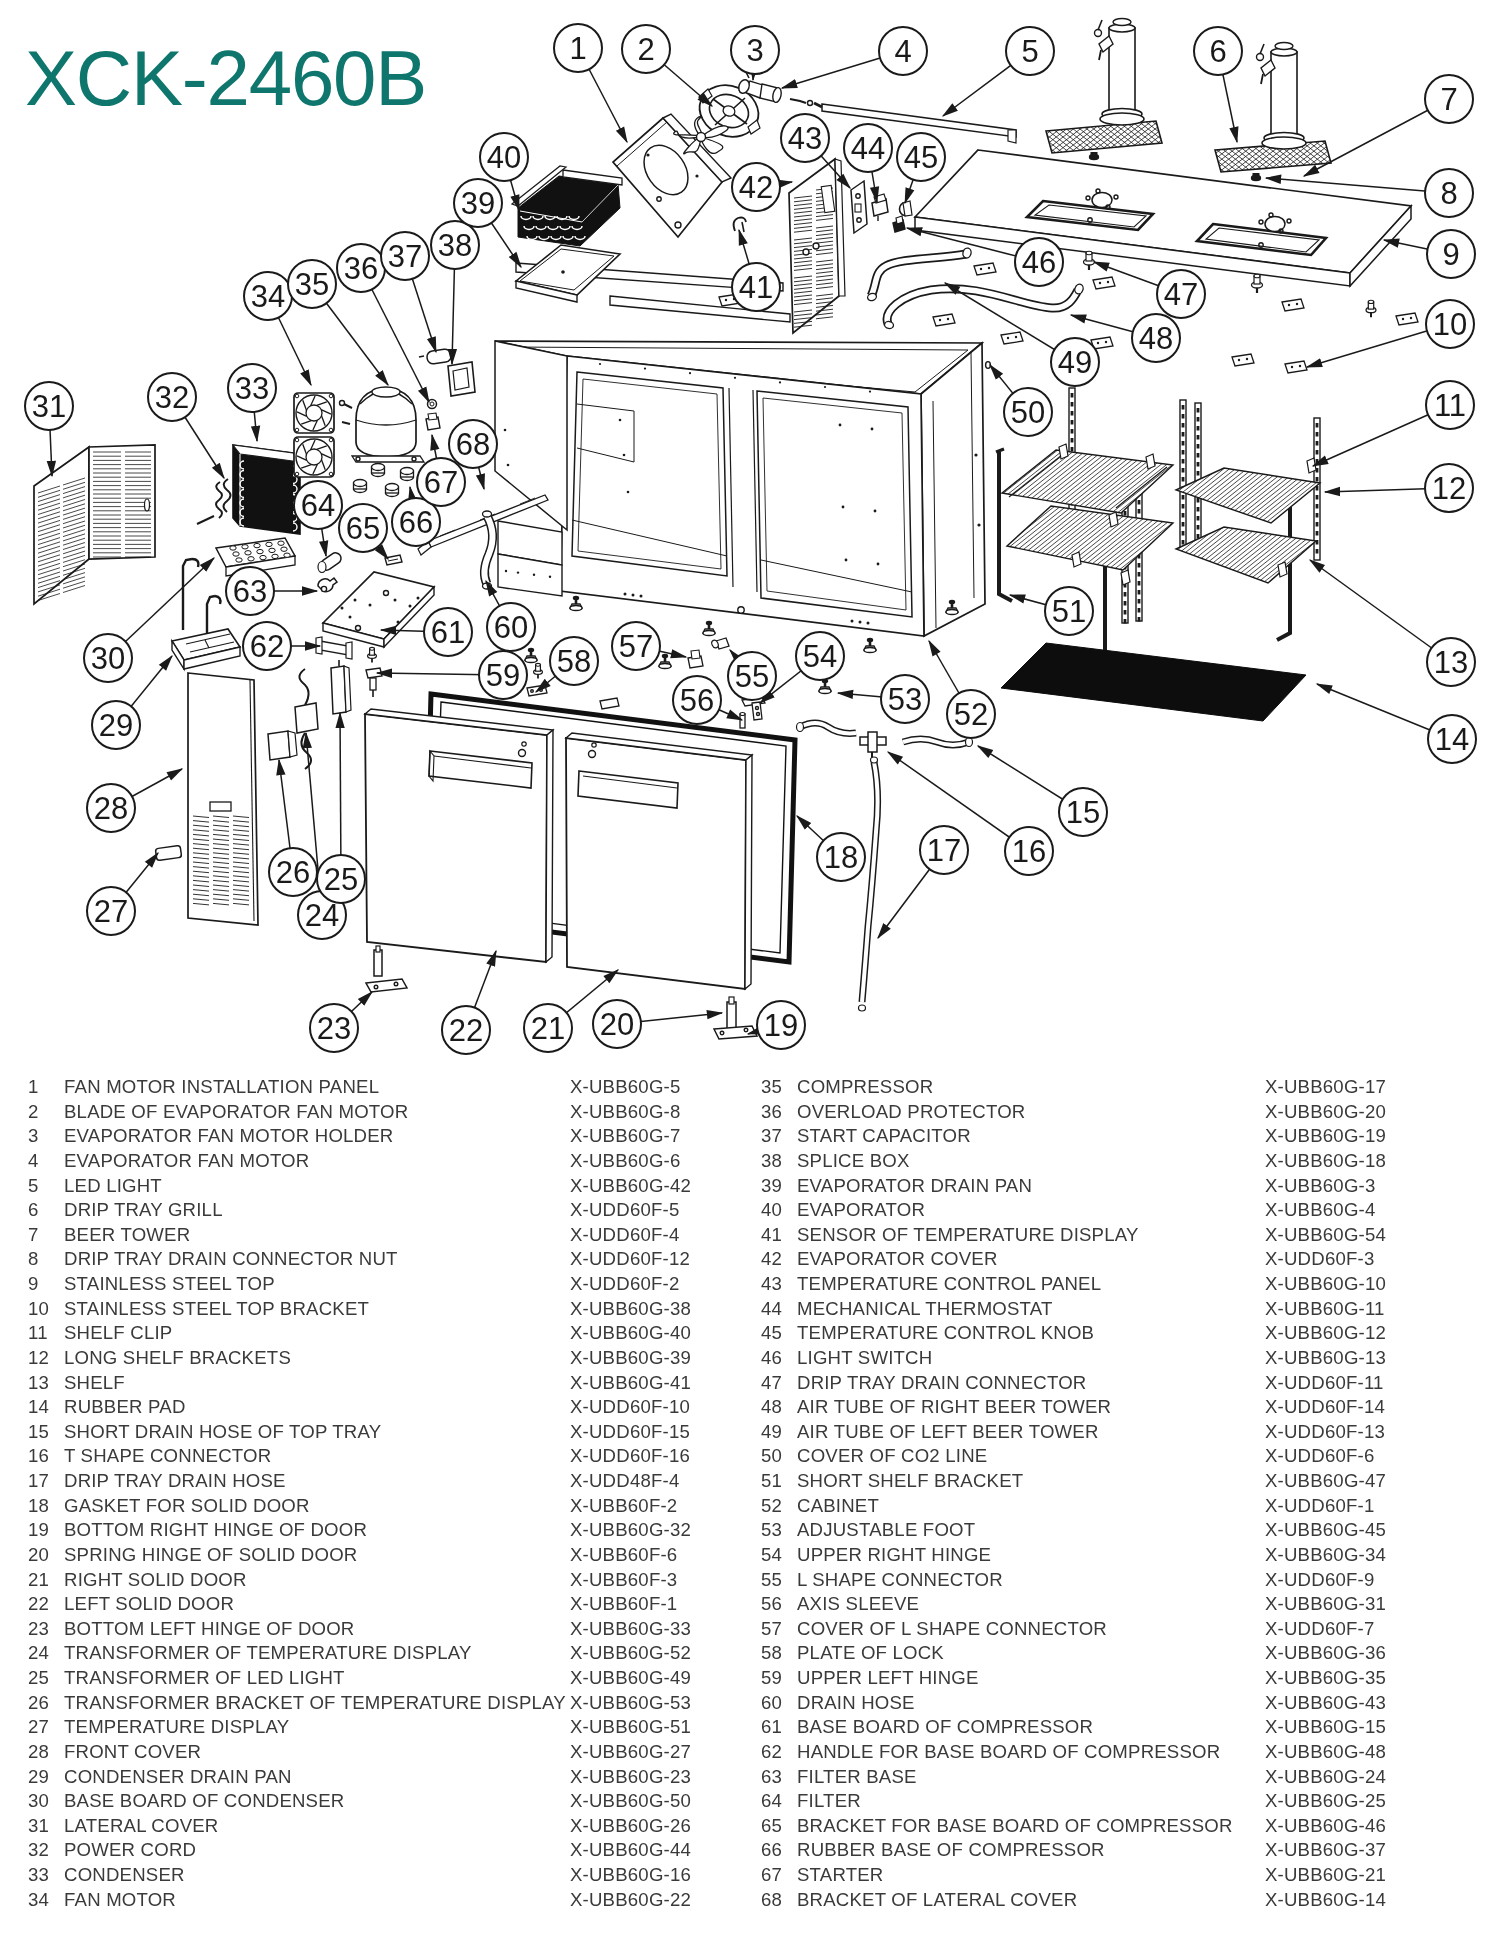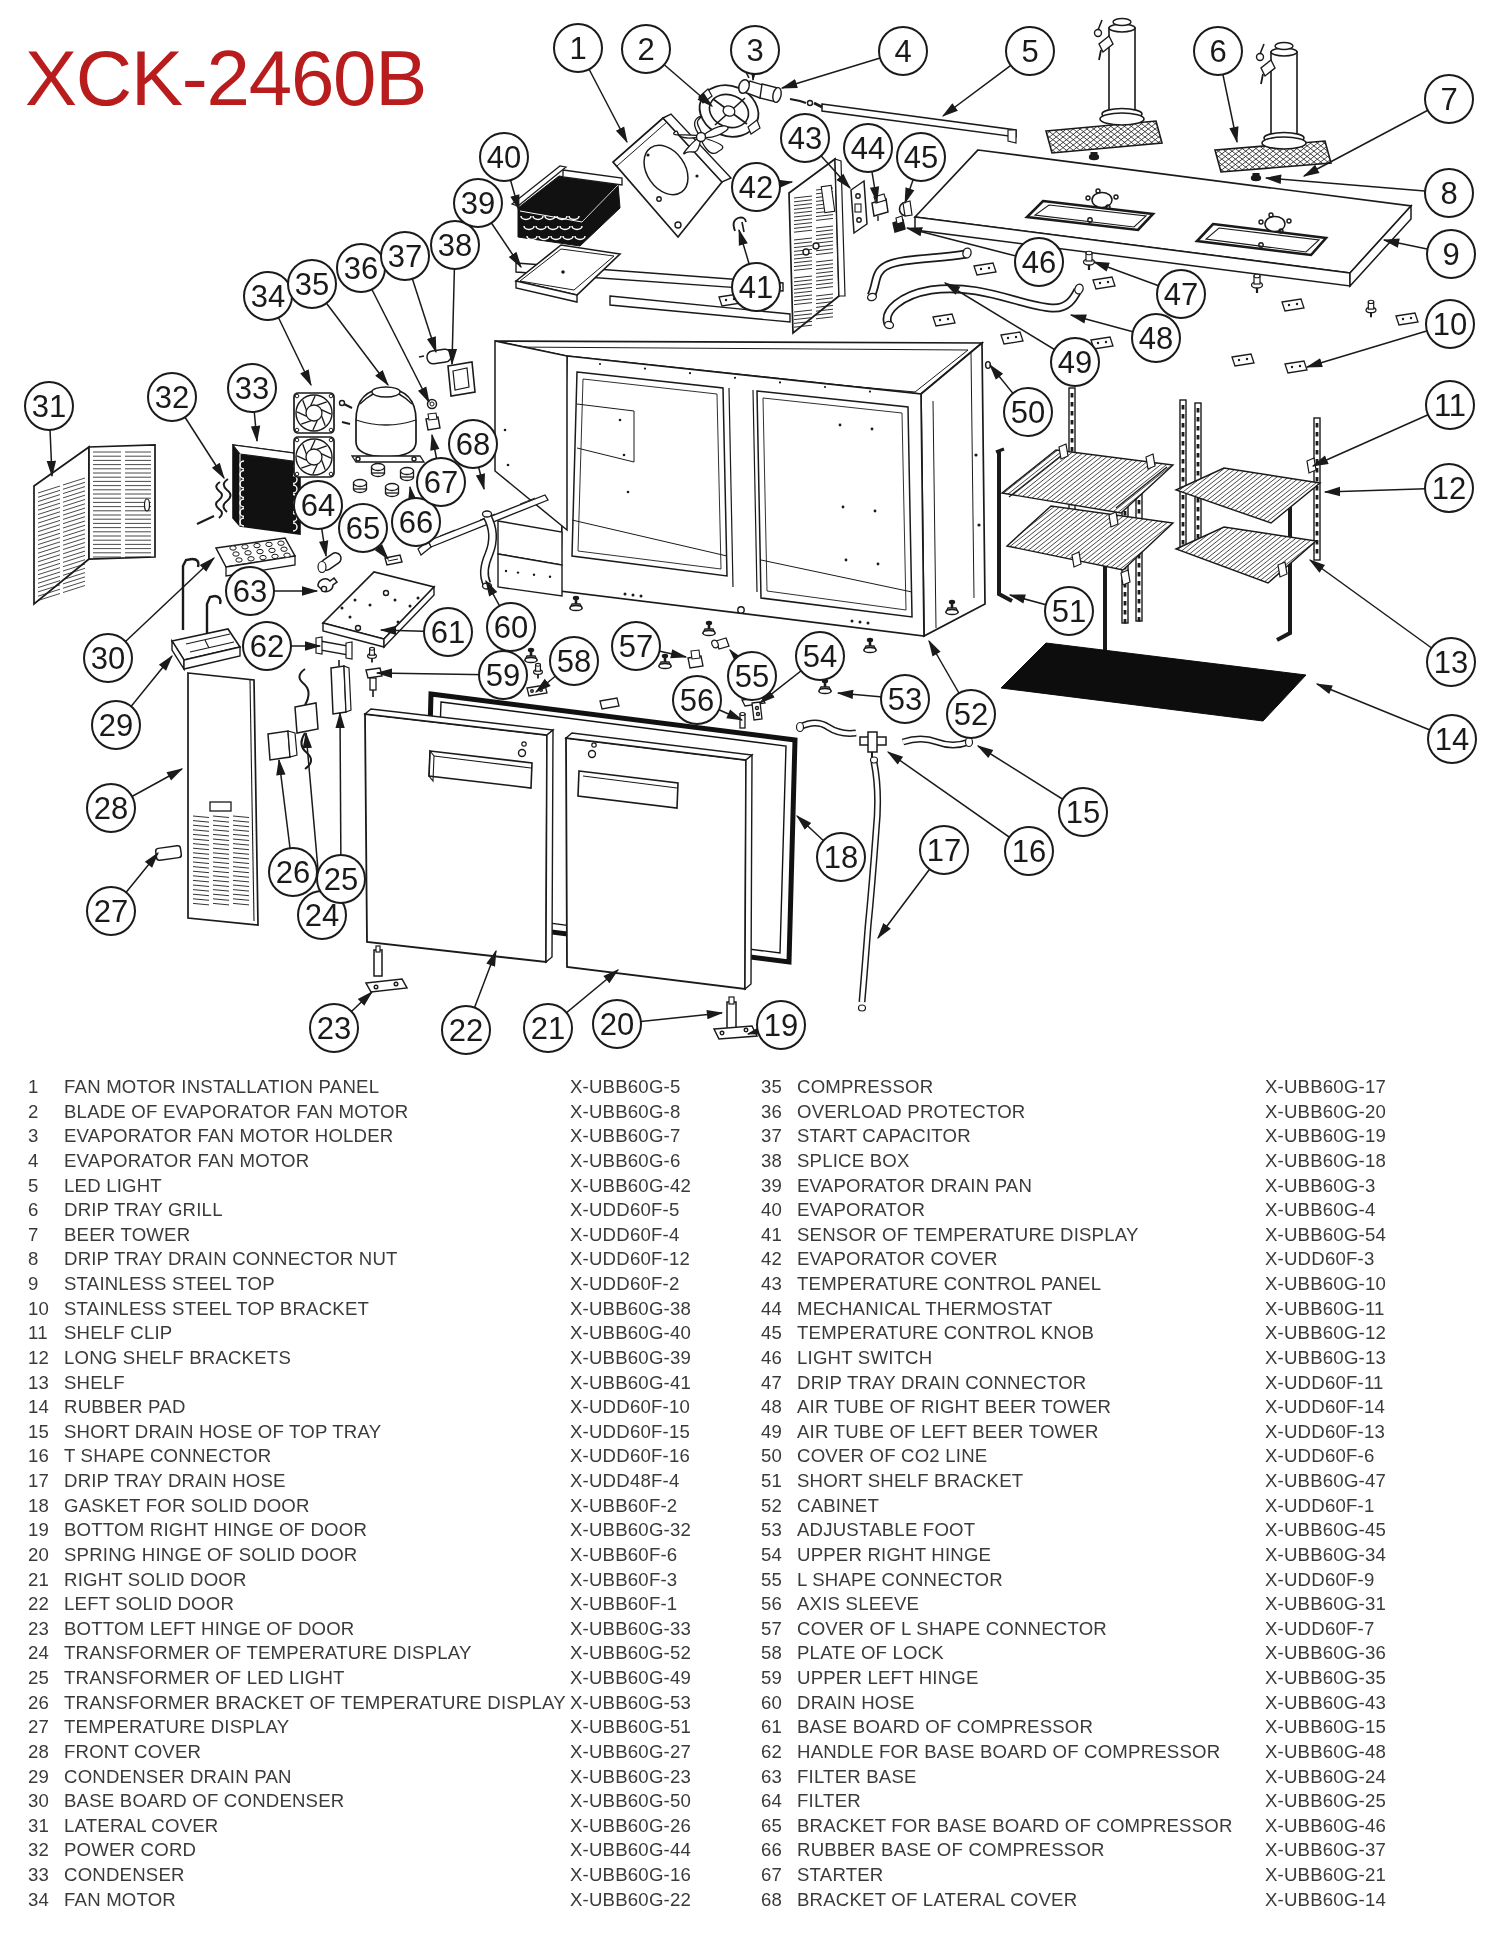--- a/index.html
+++ b/index.html
@@ -1,16 +1,16 @@
 <!DOCTYPE html>
 <html><head><meta charset="utf-8">
 <style>
 html,body{margin:0;padding:0;background:#fff;}
 #page{position:relative;width:1500px;height:1941px;background:#fff;overflow:hidden;font-family:"Liberation Sans",sans-serif;}
-#title{position:absolute;left:25px;top:33px;font-size:78px;color:#b91c1c;letter-spacing:-1.2px;}
+#title{position:absolute;left:25px;top:33px;font-size:78px;color:#0f766e;letter-spacing:-1.2px;}
 .plist{position:absolute;top:1075px;font-size:18.6px;line-height:24.62px;color:#3a3a3a;white-space:nowrap;letter-spacing:0.2px;}
 </style></head>
 <body>
 <div id="page">
 <svg width="1500" height="1080" viewBox="0 0 1500 1080" style="position:absolute;left:0;top:0">
 <defs>
 <marker id="arr" viewBox="0 0 12 8" refX="11" refY="4" markerWidth="17" markerHeight="11" markerUnits="userSpaceOnUse" orient="auto-start-reverse">
 <path d="M 0 0.6 L 12 4 L 0 7.4 z" fill="#1a1a1a"></path>
 </marker>
 <clipPath id="gr1">

